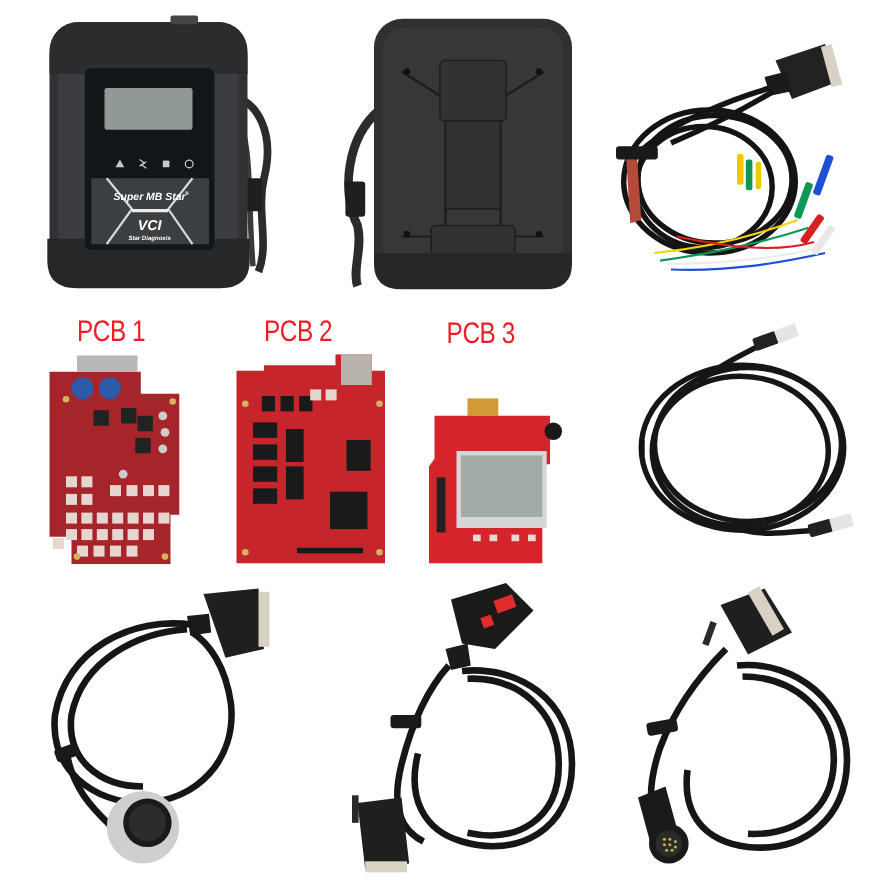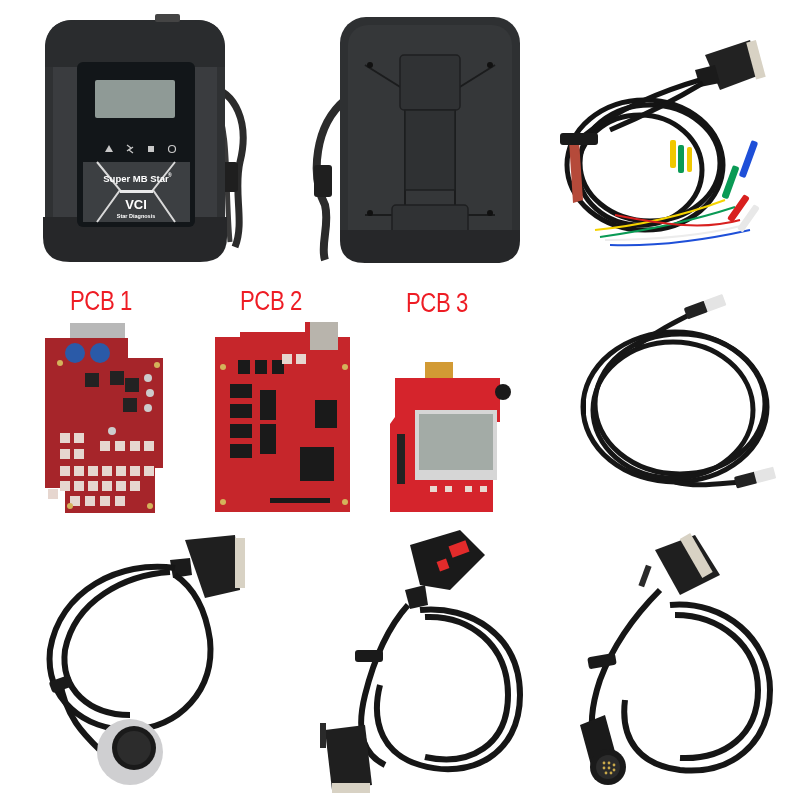--- a/index.html
+++ b/index.html
@@ -1,18 +1,18 @@
 <!DOCTYPE html>
 <html><head>
   <meta charset="utf-8">
   <style>
     * { box-sizing: border-box; margin: 0; padding: 0; }
     html, body { width: 800px; height: 800px; background: #ffffff; overflow: hidden; }
     body { position: relative; font-family: "Liberation Sans", sans-serif; }
-    .item { position: absolute; }
+    .item { position: absolute; font-style: italic; }
     .item svg { width: 100%; height: 100%; display: block; }
     .pcb-label {
       position: absolute;
       color: #ee1c24;
       font-family: "Liberation Sans", sans-serif;
       font-size: 27px;
       font-weight: normal;
       letter-spacing: -0.5px;
       transform: scaleX(0.82);
       transform-origin: left top;

